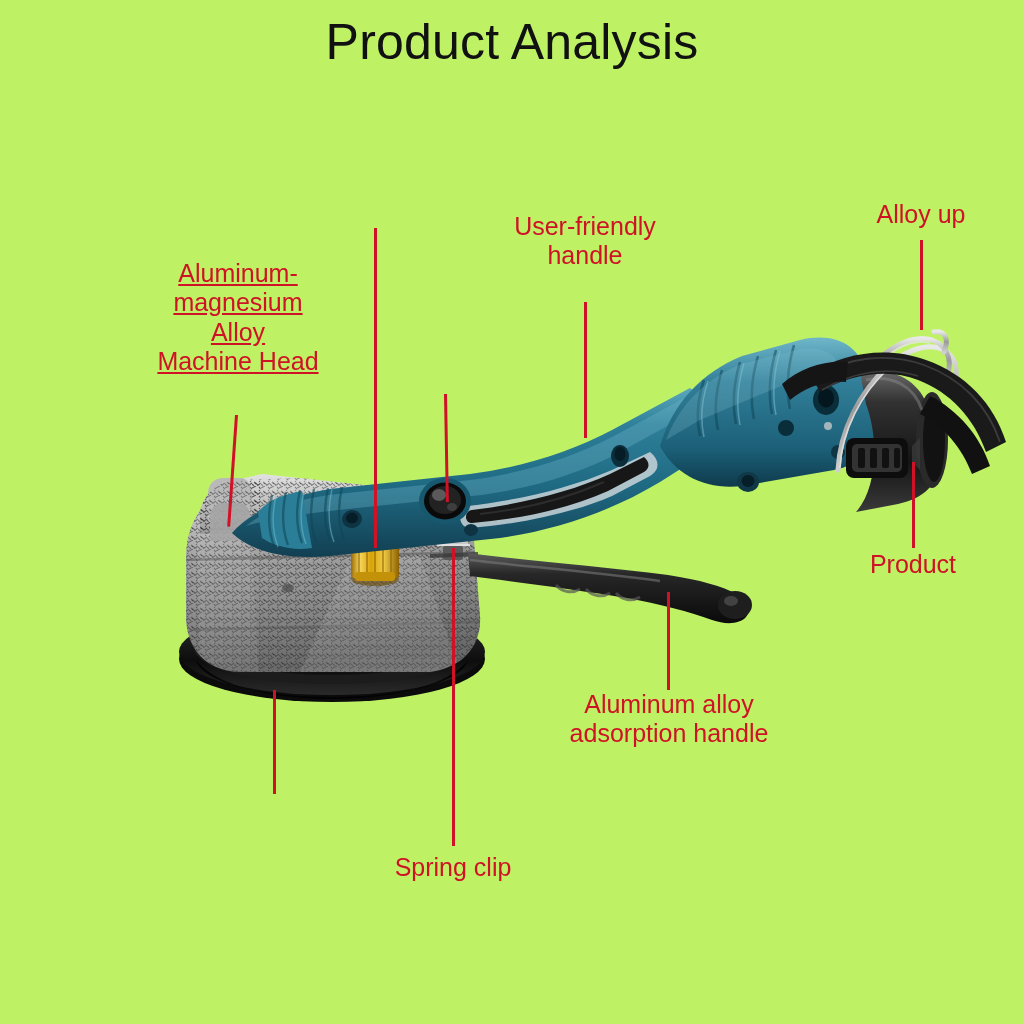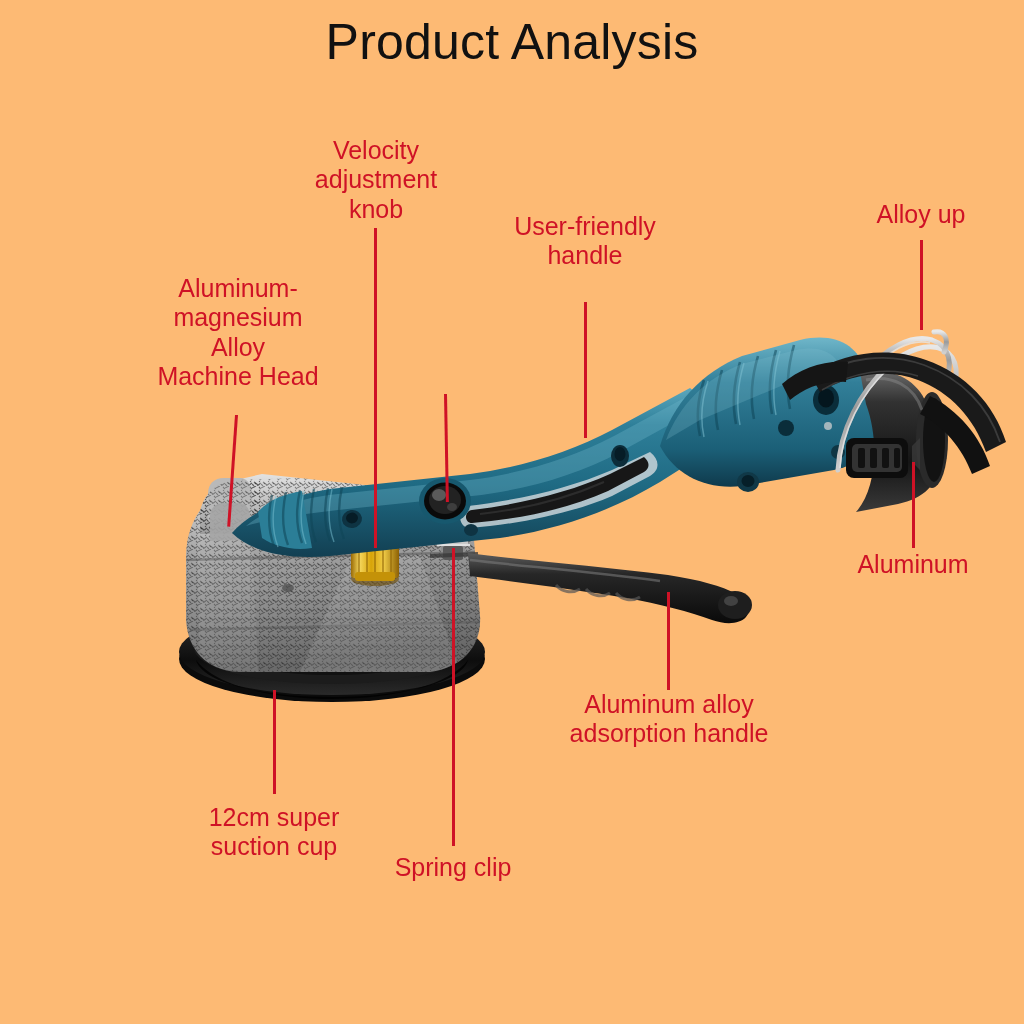--- a/index.html
+++ b/index.html
@@ -7,21 +7,21 @@
     padding: 0;
     background: #ffffff;
   }
   body {
     font-family: "Liberation Sans", sans-serif;
   }
   #page {
     position: relative;
     width: 1024px;
     height: 1024px;
-    background: #fdba74;
+    background: #bef264;
     overflow: hidden;
   }
 
   
   #page-title {
     position: absolute;
     top: 14px;
     left: 0;
     width: 1024px;
     text-align: center;
@@ -366,38 +366,33 @@
   <div class="leader" style="left:920px; top:240px; width:3px; height:90px;"></div>
 
   <div class="leader" style="left:912px; top:462px; width:3px; height:86px;"></div>
 
   <div class="leader" style="left:667px; top:592px; width:3px; height:98px;"></div>
 
   <div class="leader" style="left:452px; top:548px; width:3px; height:298px;"></div>
 
   <div class="leader" style="left:273px; top:690px; width:3px; height:104px;"></div>
 
-  <div class="callout" style="left:296px; top:136px; width:160px;">Velocity
-adjustment
-knob</div>
-
-  <div class="callout" style="left:130px; top:274px; width:216px;">Aluminum-
+
+  <div class="callout" style="left:130px; top:259px; width:216px;text-decoration:underline;">Aluminum-
 magnesium
 Alloy
 Machine Head</div>
 
 
   <div class="callout" style="left:489px; top:212px; width:192px;">User-friendly
 handle</div>
 
   <div class="callout" style="left:856px; top:200px; width:130px;">Alloy up</div>
 
-  <div class="callout" style="left:853px; top:550px; width:120px;">Aluminum</div>
+  <div class="callout" style="left:853px; top:550px; width:120px;">Product</div>
 
   <div class="callout" style="left:377px; top:853px; width:152px;">Spring clip</div>
 
   <div class="callout" style="left:539px; top:690px; width:260px;">Aluminum alloy
 adsorption handle</div>
 
-  <div class="callout" style="left:185px; top:803px; width:178px;">12cm super
-suction cup</div>
 
 </div>
 
 </body></html>

